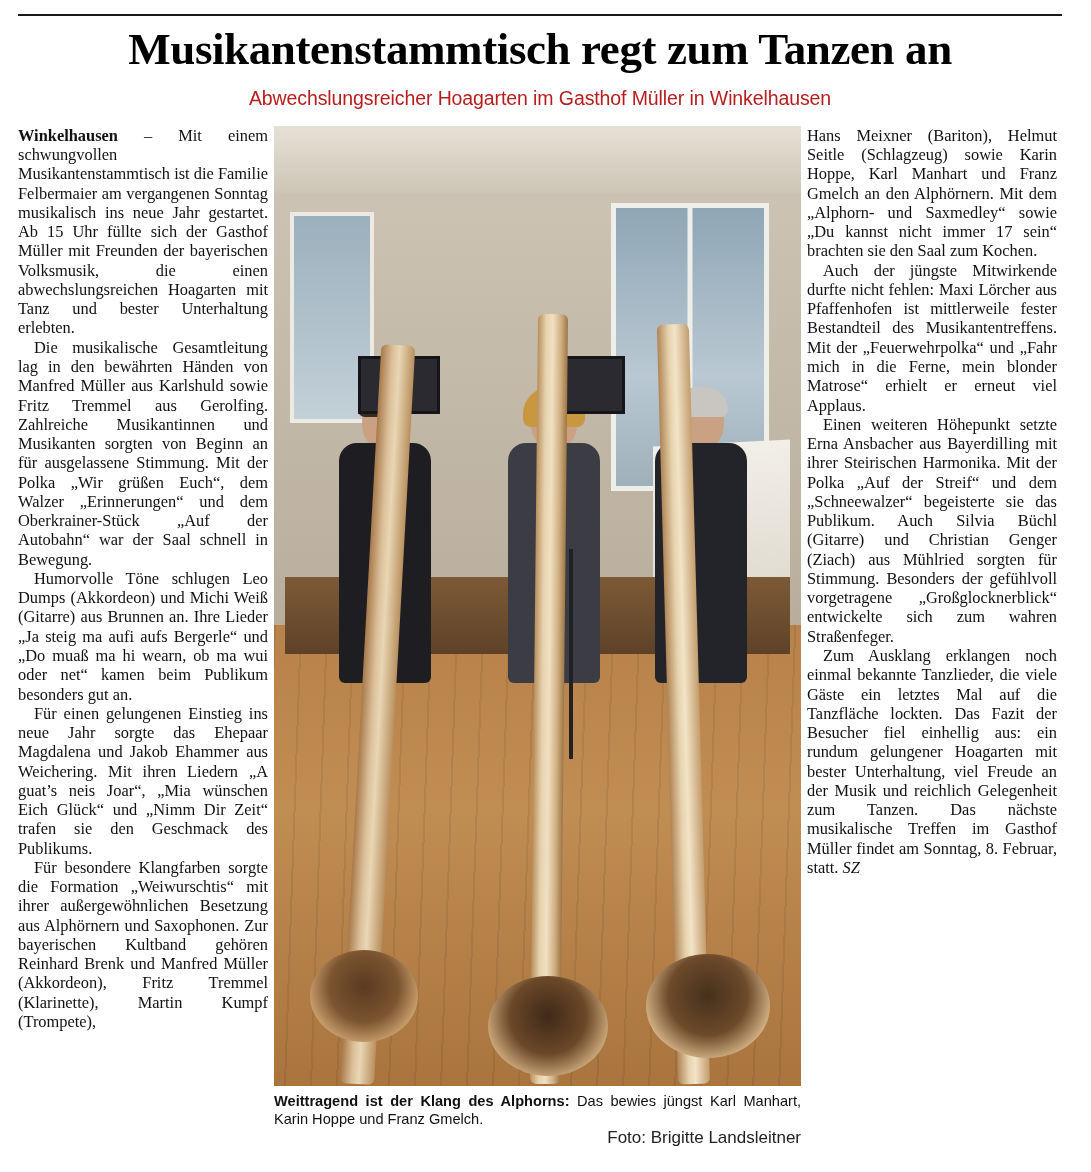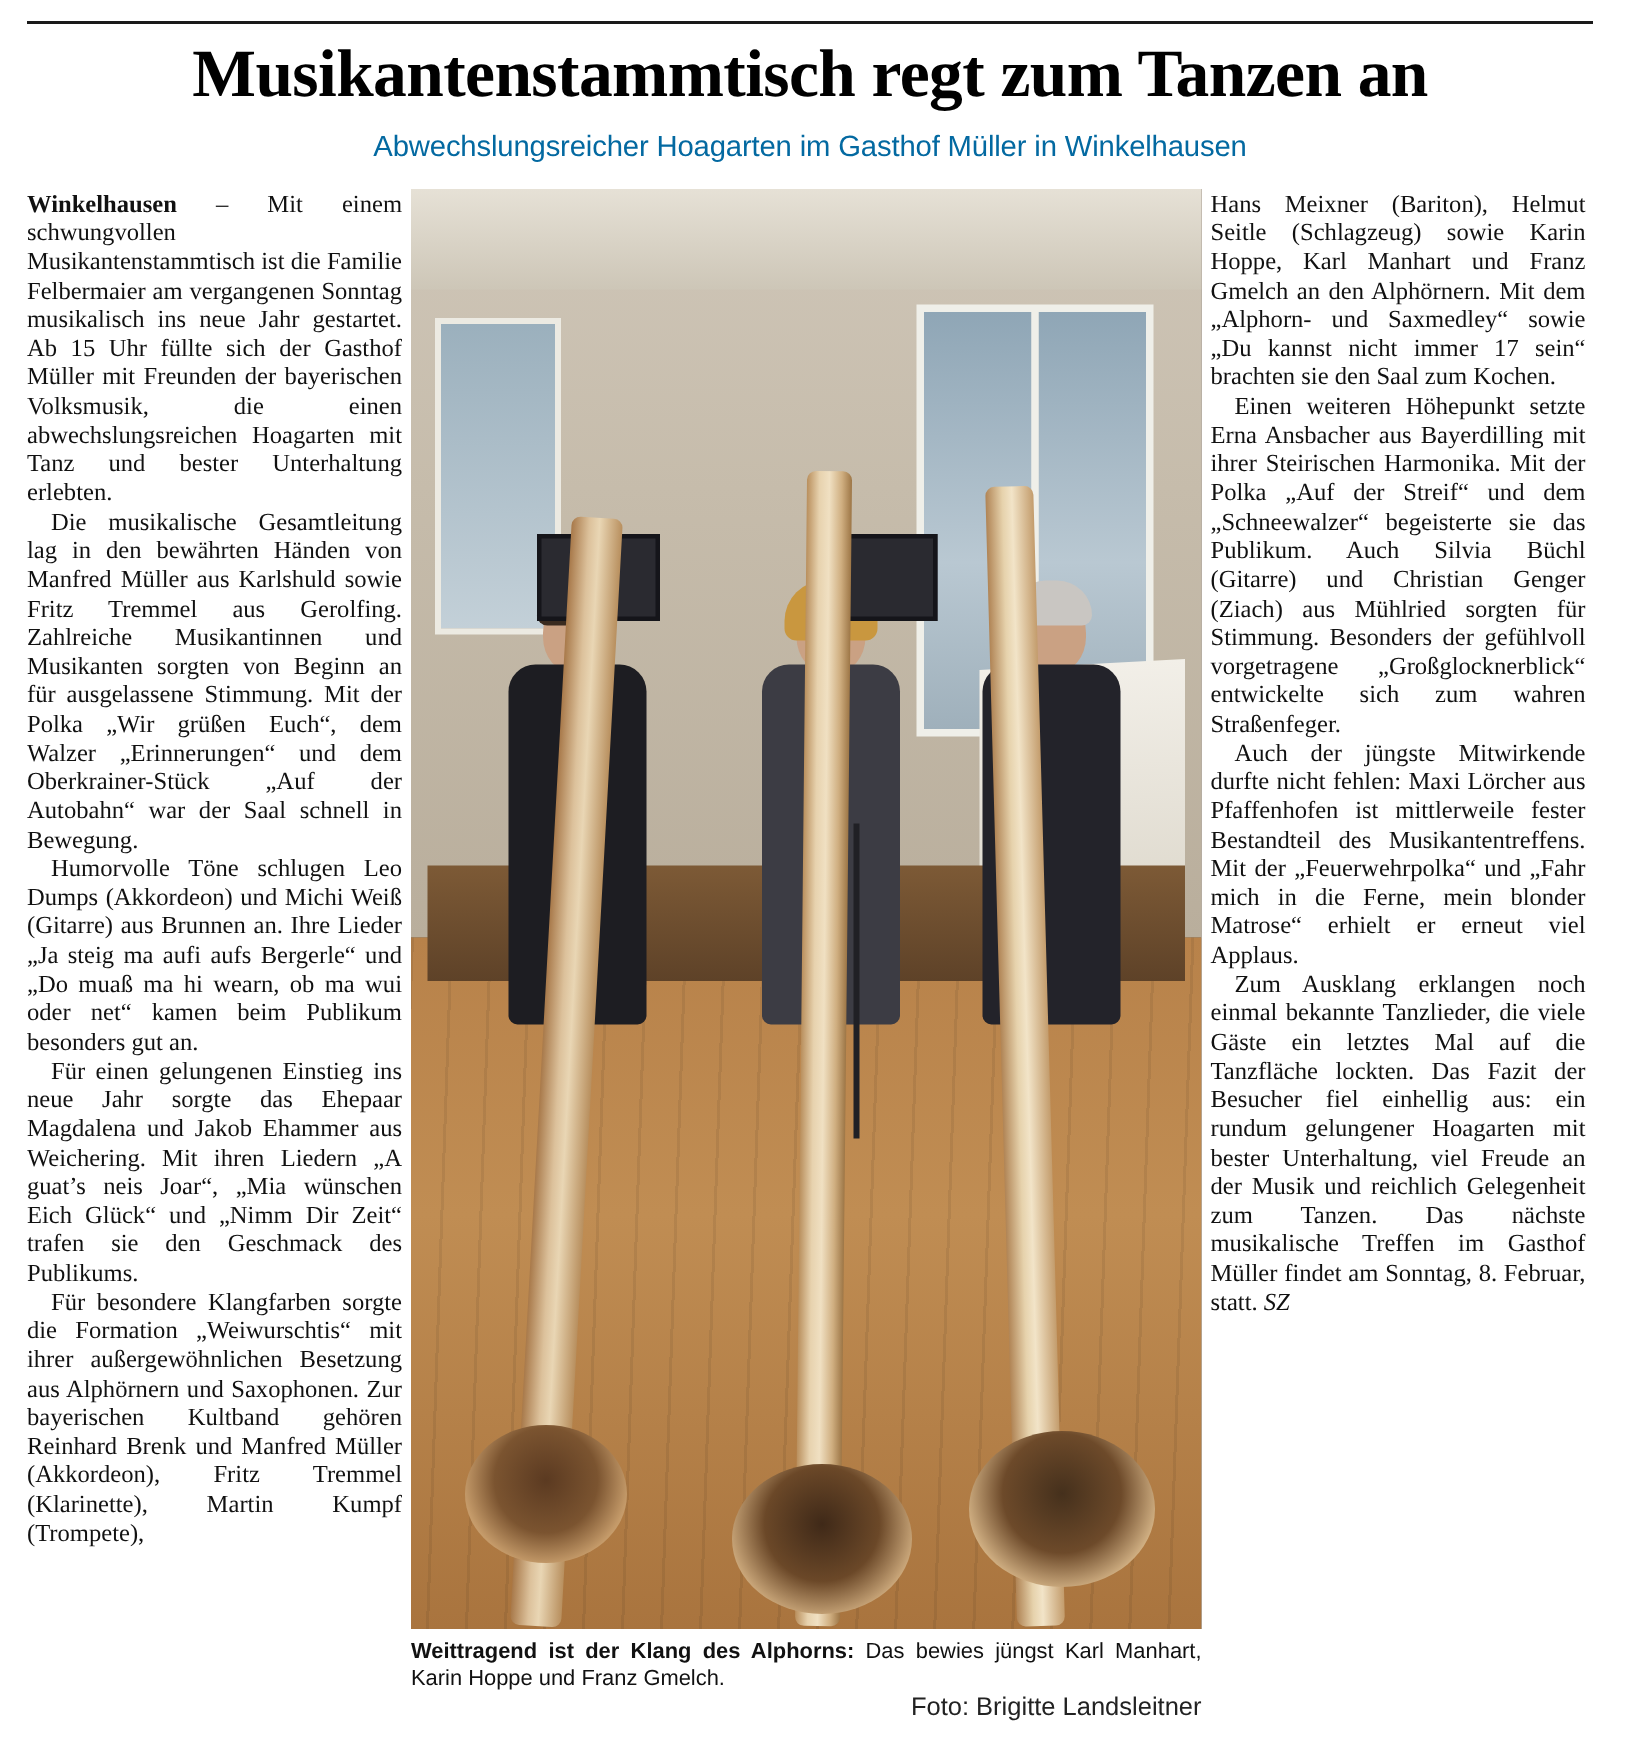--- a/index.html
+++ b/index.html
@@ -34,21 +34,21 @@
     text-align: center;
     letter-spacing: -0.4px;
     margin: 0 0 14px 0;
     color: #000;
   }
   .subhead {
     font-family: "Liberation Sans", sans-serif;
     font-size: 19.5px;
     font-weight: 400;
     text-align: center;
-    color: #0369a1;
+    color: #b91c1c;
     margin: 0 0 16px 0;
     letter-spacing: -0.1px;
   }
   .columns {
     display: flex;
     gap: 6px;
     align-items: flex-start;
     height: 1020px;
   }
   .col {
@@ -274,19 +274,19 @@
         <b>Weittragend ist der Klang des Alphorns:</b><span> Das bewies jüngst Karl Manhart, Karin Hoppe und Franz Gmelch.</span>
         <div class="caption-line2">
           <span></span>
           <span class="credit">Foto: Brigitte Landsleitner</span>
         </div>
       </div>
     </div>
 
     <div class="col">
       <p>Hans Meixner (Bariton), Helmut Seitle (Schlagzeug) sowie Karin Hoppe, Karl Manhart und Franz Gmelch an den Alphörnern. Mit dem „Alphorn- und Saxmedley“ sowie „Du kannst nicht immer 17 sein“ brachten sie den Saal zum Kochen.</p>
+      <p class="indent">Auch der jüngste Mitwirkende durfte nicht fehlen: Maxi Lörcher aus Pfaffenhofen ist mittlerweile fester Bestandteil des Musikantentreffens. Mit der „Feuerwehrpolka“ und „Fahr mich in die Ferne, mein blonder Matrose“ erhielt er erneut viel Applaus.</p>
       <p class="indent">Einen weiteren Höhepunkt setzte Erna Ansbacher aus Bayerdilling mit ihrer Steirischen Harmonika. Mit der Polka „Auf der Streif“ und dem „Schneewalzer“ begeisterte sie das Publikum. Auch Silvia Büchl (Gitarre) und Christian Genger (Ziach) aus Mühlried sorgten für Stimmung. Besonders der gefühlvoll vorgetragene „Großglocknerblick“ entwickelte sich zum wahren Straßenfeger.</p>
-      <p class="indent">Auch der jüngste Mitwirkende durfte nicht fehlen: Maxi Lörcher aus Pfaffenhofen ist mittlerweile fester Bestandteil des Musikantentreffens. Mit der „Feuerwehrpolka“ und „Fahr mich in die Ferne, mein blonder Matrose“ erhielt er erneut viel Applaus.</p>
       <p class="indent"><span>Zum Ausklang erklangen noch einmal bekannte Tanzlieder, die viele Gäste ein letztes Mal auf die Tanzfläche lockten. Das Fazit der Besucher fiel einhellig aus: ein rundum gelungener Hoagarten mit bester Unterhaltung, viel Freude an der Musik und reichlich Gelegenheit zum Tanzen. Das nächste musikalische Treffen im Gasthof Müller findet am Sonntag, 8. Februar, statt.</span> <span class="sz">SZ</span></p>
     </div>
 
   </div>
 </div>
 
 </body></html>

